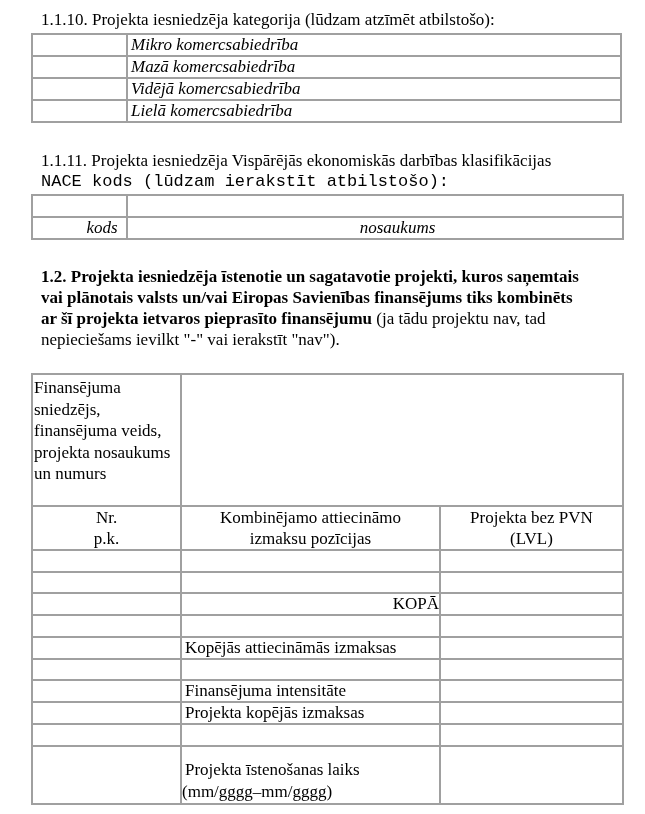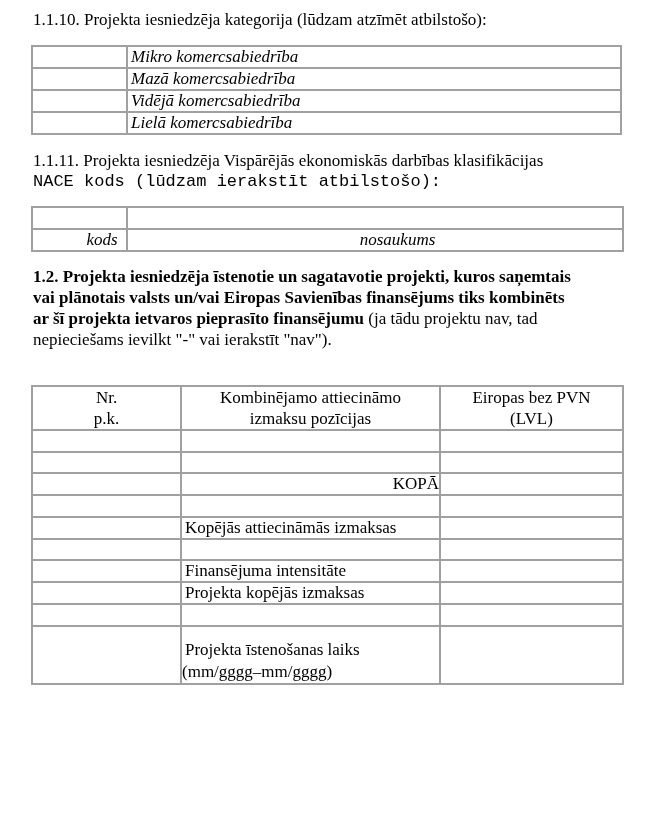--- a/index.html
+++ b/index.html
@@ -1,22 +1,22 @@
 <!DOCTYPE html>
 <html><head>
   <meta charset="utf-8">
   <style>
     html, body { margin: 0; padding: 0; background: #ffffff; }
     body {
       width: 645px; height: 814px; position: relative; overflow: hidden;
       font-family: "Liberation Serif", serif; color: #000; font-size: 17px;
     }
     .abs { position: absolute; }
-    .para { line-height: 21px; }
-    table { border-collapse: collapse; position: absolute; table-layout: fixed; margin-top: 12px; }
+    .para { line-height: 21px; margin-left: 8px; }
+    table { border-collapse: collapse; position: absolute; table-layout: fixed; }
     td {
       border: 2px solid #a0a0a0; padding: 0 3px; vertical-align: middle;
       font-size: 17px; line-height: 20px;
     }
     .t1 td { height: 19.5px; }
     .t1 td.lab { font-style: italic; }
     .t2 td { height: 19.5px; padding-left: 48px; }
     .t2 td.it { font-style: italic; text-align: center; }
     .t3 td { height: 19.5px; }
     .t3 td.top { vertical-align: top; height: 126px; padding: 2px 1px; line-height: 21.5px; }
@@ -80,24 +80,28 @@
 <div class="abs para" style="left:33px; top:308px;"><b>ar šī projekta ietvaros pieprasīto finansējumu</b><span> (ja tādu projektu nav, tad</span></div>
 <div class="abs para" style="left:33px; top:329px;">nepieciešams ievilkt "-" vai ierakstīt "nav").</div>
 
 <table class="t3" style="left:31px; top:373px; width:591px;">
   <colgroup>
       <col style="width:149px">
       <col style="width:259px">
       <col style="width:183px">
     </colgroup>
   <tbody>
+      <tr>
+    <td class="top"> Finansējuma sniedzējs, finansējuma veids, projekta nosaukums un numurs</td>
+    <td colspan="2"></td>
+  </tr>
   <tr>
     <td class="hdr"><span>Nr.</span><br><span>p.k.</span></td>
     <td class="hdr"><span>Kombinējamo attiecināmo</span><br><span>izmaksu pozīcijas</span></td>
-    <td class="hdr"><span>Eiropas bez PVN</span><br><span>(LVL)</span></td>
+    <td class="hdr"><span>Projekta bez PVN</span><br><span>(LVL)</span></td>
   </tr>
   <tr>
     <td></td>
     <td></td>
     <td></td>
   </tr>
   <tr>
     <td></td>
     <td></td>
     <td></td>

